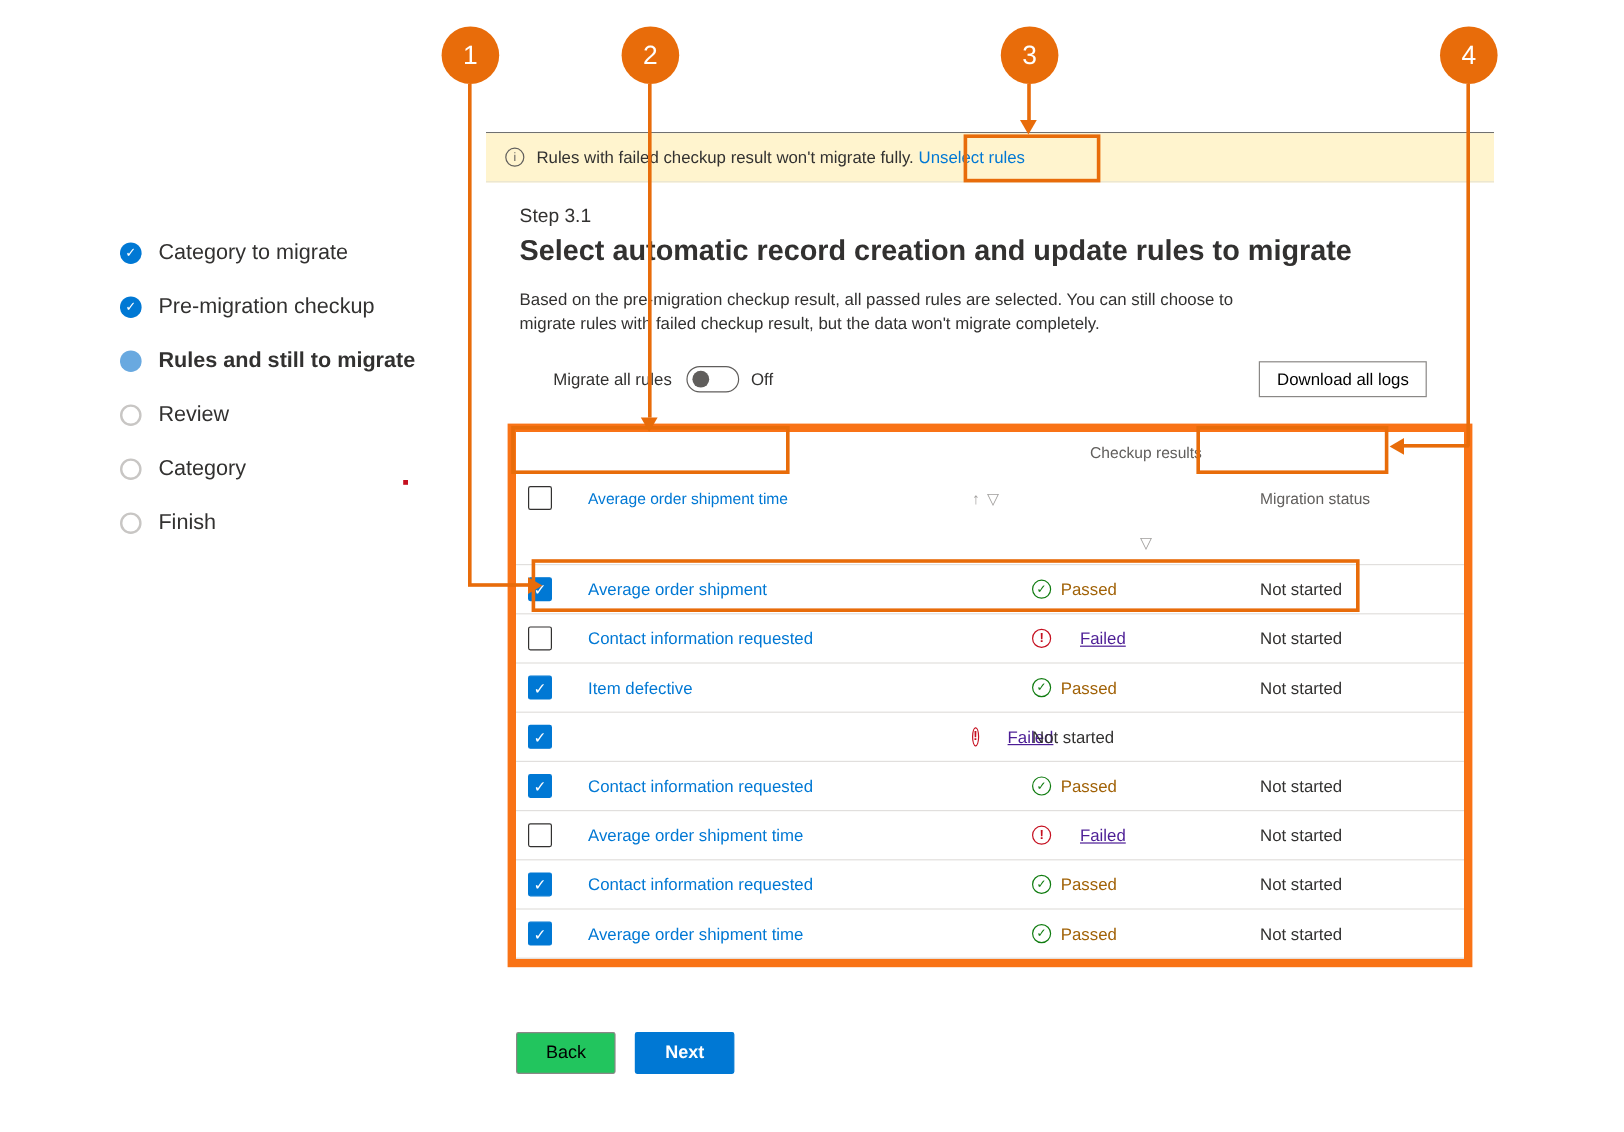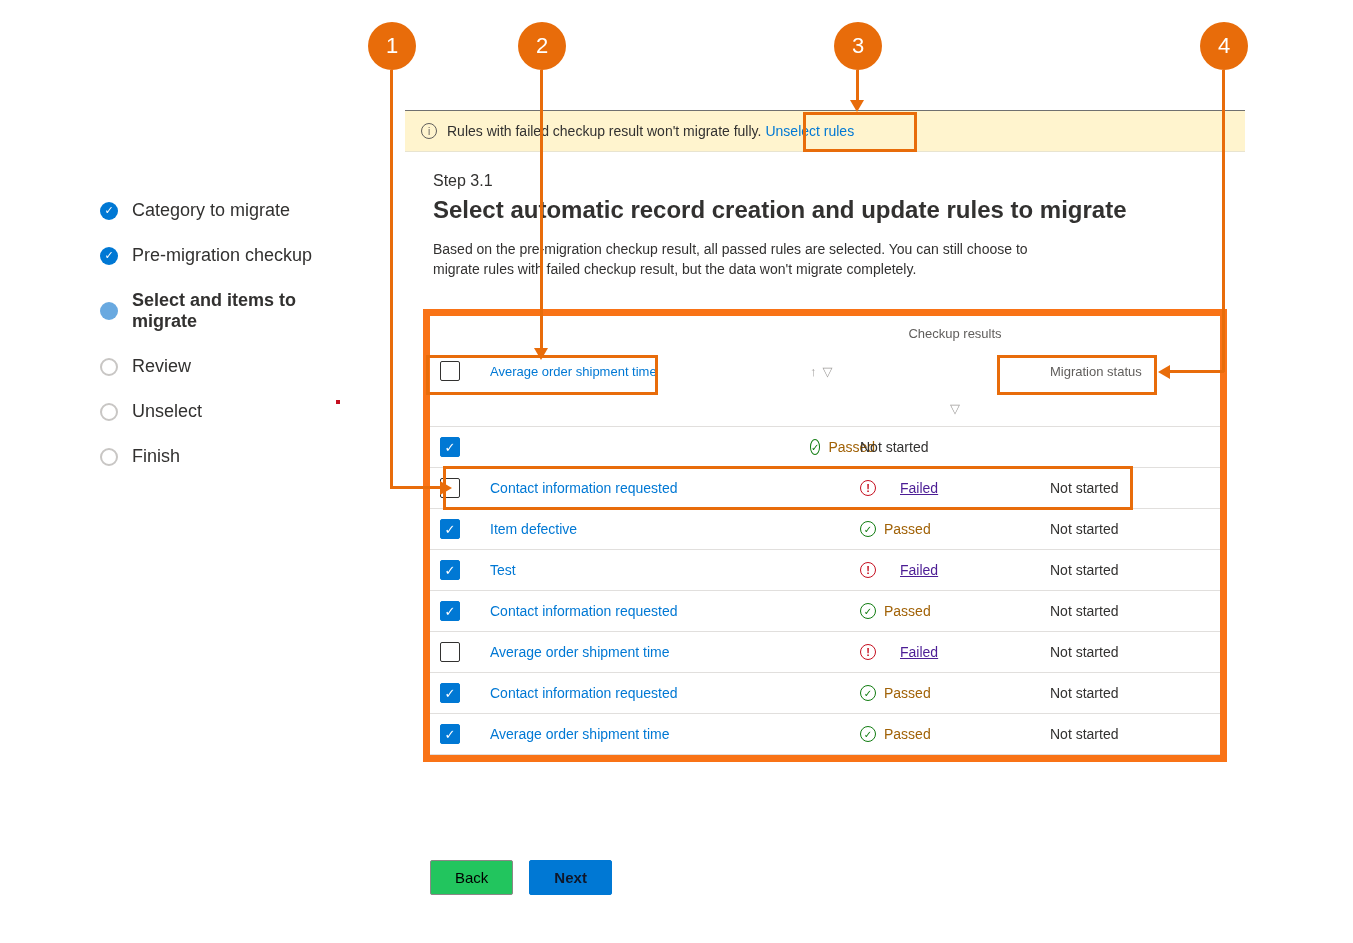--- a/index.html
+++ b/index.html
@@ -117,21 +117,21 @@
   .checkbox.checked { background: #0078d4; border-color:#0078d4; color:#fff; font-size:13px; }
   .result-cell { display:flex; align-items:center; gap:8px; }
   .ok-icon { color:#107c10; border:1.5px solid #107c10; border-radius:50%; width:16px; height:16px; display:flex; align-items:center; justify-content:center; font-size:10px; }
   .err-icon { color:#c50f1f; border:1.5px solid #c50f1f; border-radius:50%; width:16px; height:16px; display:flex; align-items:center; justify-content:center; font-size:11px; font-weight:700; }
   .failed-text { color:#4c1d95; text-decoration: underline; cursor:pointer;margin-left:16px; }
   .passed-text { color:#a16207; }
   
   .footer { position:absolute; left:430px; top:860px; display:flex; gap:16px; }
   .btn { padding: 8px 24px; font-size:15px; cursor:pointer; border-radius:2px; }
   .btn.back { background:#22c55e; border:1px solid #8a8886; }
-  .btn.next { background:#0078d4; color:#0f172a; border:1px solid #0078d4; font-weight:600; }
+  .btn.next { background:#0078d4; color:#ffffff; border:1px solid #0078d4; font-weight:600; }
   
   .marker {
     position: absolute;
     width: 48px; height: 48px;
     background: #e86c0a;
     border-radius: 50%;
     color:#fff; font-size:22px; font-weight:400;
     display:flex; align-items:center; justify-content:center;
     z-index: 50;
   }
@@ -156,62 +156,73 @@
   <div class="step done">
     <span class="bullet done">✓</span>
     <span class="label">Category to migrate</span>
   </div>
   <div class="step done">
     <span class="bullet done">✓</span>
     <span class="label">Pre-migration checkup</span>
   </div>
   <div class="step current">
     <span class="bullet current"></span>
-    <span class="label">Select and items to migrate</span>
+    <span class="label">Rules and still to migrate</span>
   </div>
   <div class="step">
     <span class="bullet todo"></span>
     <span class="label">Review</span>
   </div>
   <div class="step">
     <span class="bullet todo"></span>
-    <span class="label">Unselect</span>
+    <span class="label">Category</span>
   </div>
   <div class="step">
     <span class="bullet todo"></span>
     <span class="label">Finish</span>
   </div>
 </div>
 
 <div class="main">
   <div class="info-banner">
     <span class="icon">i</span>
     <span>Rules with failed checkup result won't migrate fully.</span>
     <span class="link">Unselect rules</span>
   </div>
   <div class="step-header">
     <div class="step-number">Step 3.1</div>
     <div class="step-title">Select automatic record creation and update rules to migrate</div>
     <div class="step-desc">Based on the pre-migration checkup result, all passed rules are selected. You can still choose to migrate rules with failed checkup result, but the data won't migrate completely.</div>
+    <div class="toolbar">
+      <div class="toggle-group">
+        <span class="toggle-label">Migrate all rules</span>
+        <span class="toggle">
+            <span class="knob"></span>
+          </span>
+        <span class="toggle-state">Off</span>
+      </div>
+      <button class="download-btn">Download all logs</button>
+    </div>
   </div>
 
   <div class="table">
     <div class="thead">
       <span class="checkbox th-check"></span>
       <span class="colname">Average order shipment time</span>
       <span class="col-icons">↑ <span>▽</span></span>
       <span style="display:flex; gap:60px; align-items:center;flex-direction:column;">
         <span>Checkup results</span>
         <span style="color:#a19f9d;">▽</span>
       </span>
       <span>Migration status</span>
     </div>
     <div id="rows-container">
         <div class="trow">
           <span class="checkbox checked">✓</span>
+          <span class="rulename">Average order shipment</span>
           <span></span>
           <span class="result-cell">
             <span class="ok-icon">✓</span>
             <span class="passed-text">Passed</span>
           </span>
           <span>Not started</span>
         </div>
         <div class="trow">
           <span class="checkbox"></span>
           <span class="rulename">Contact information requested</span>
@@ -227,21 +238,20 @@
           <span class="rulename">Item defective</span>
           <span></span>
           <span class="result-cell">
             <span class="ok-icon">✓</span>
             <span class="passed-text">Passed</span>
           </span>
           <span>Not started</span>
         </div>
         <div class="trow">
           <span class="checkbox checked">✓</span>
-          <span class="rulename">Test</span>
           <span></span>
           <span class="result-cell">
             <span class="err-icon">!</span>
             <span class="failed-text">Failed</span>
           </span>
           <span>Not started</span>
         </div>
         <div class="trow">
           <span class="checkbox checked">✓</span>
           <span class="rulename">Contact information requested</span>

